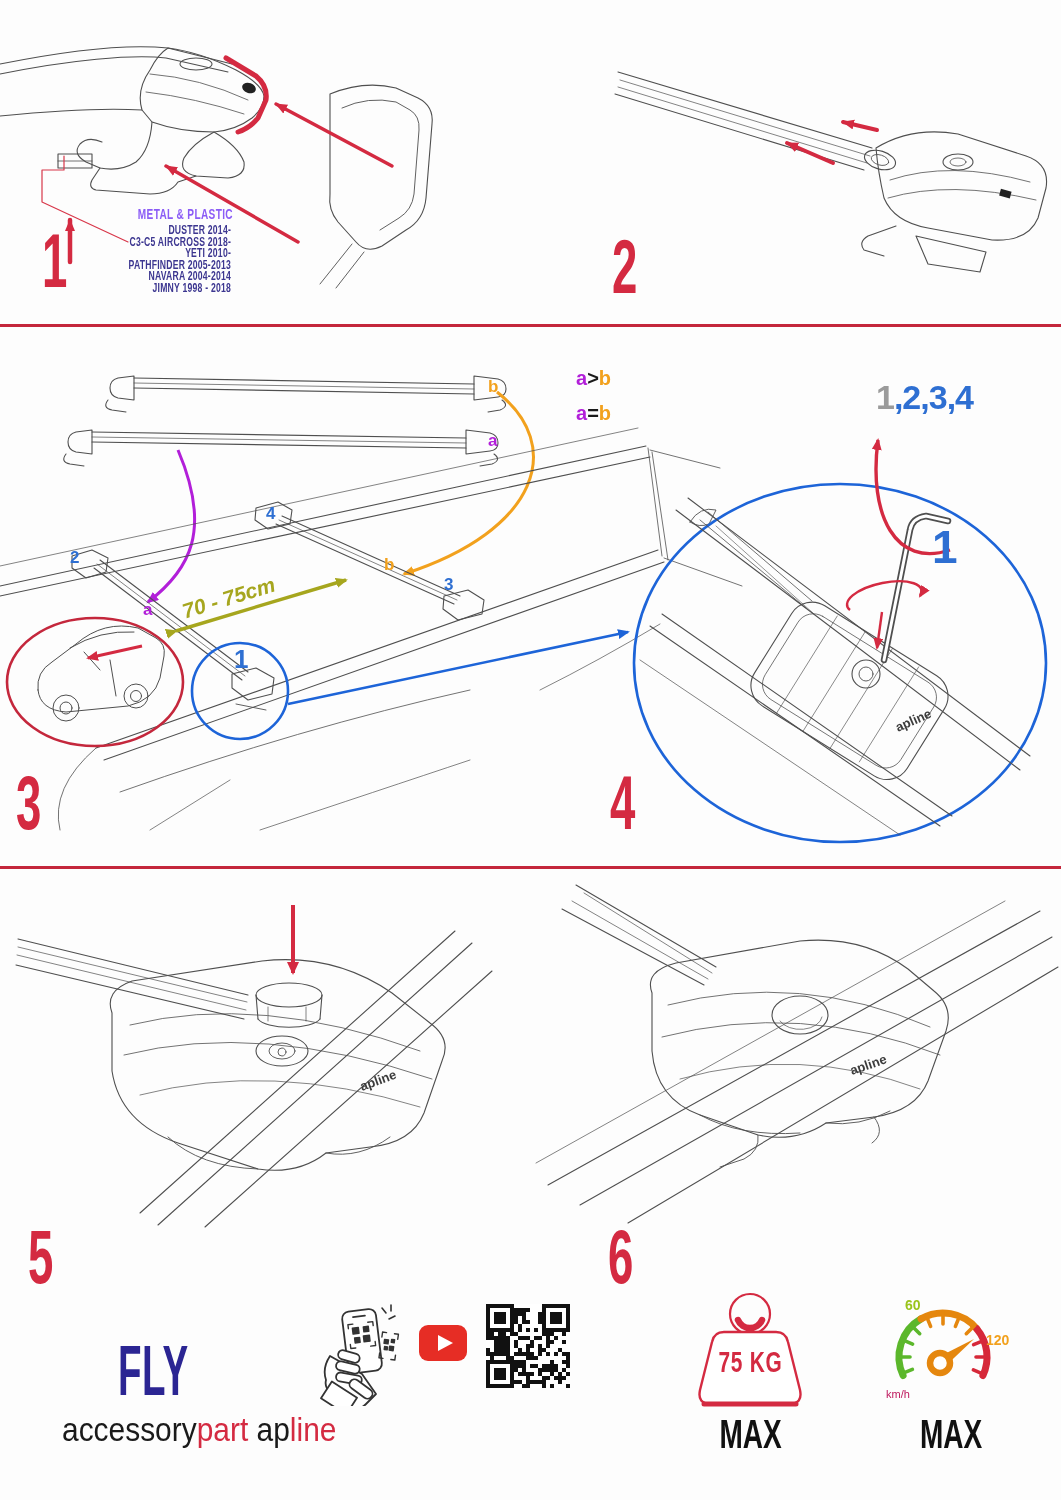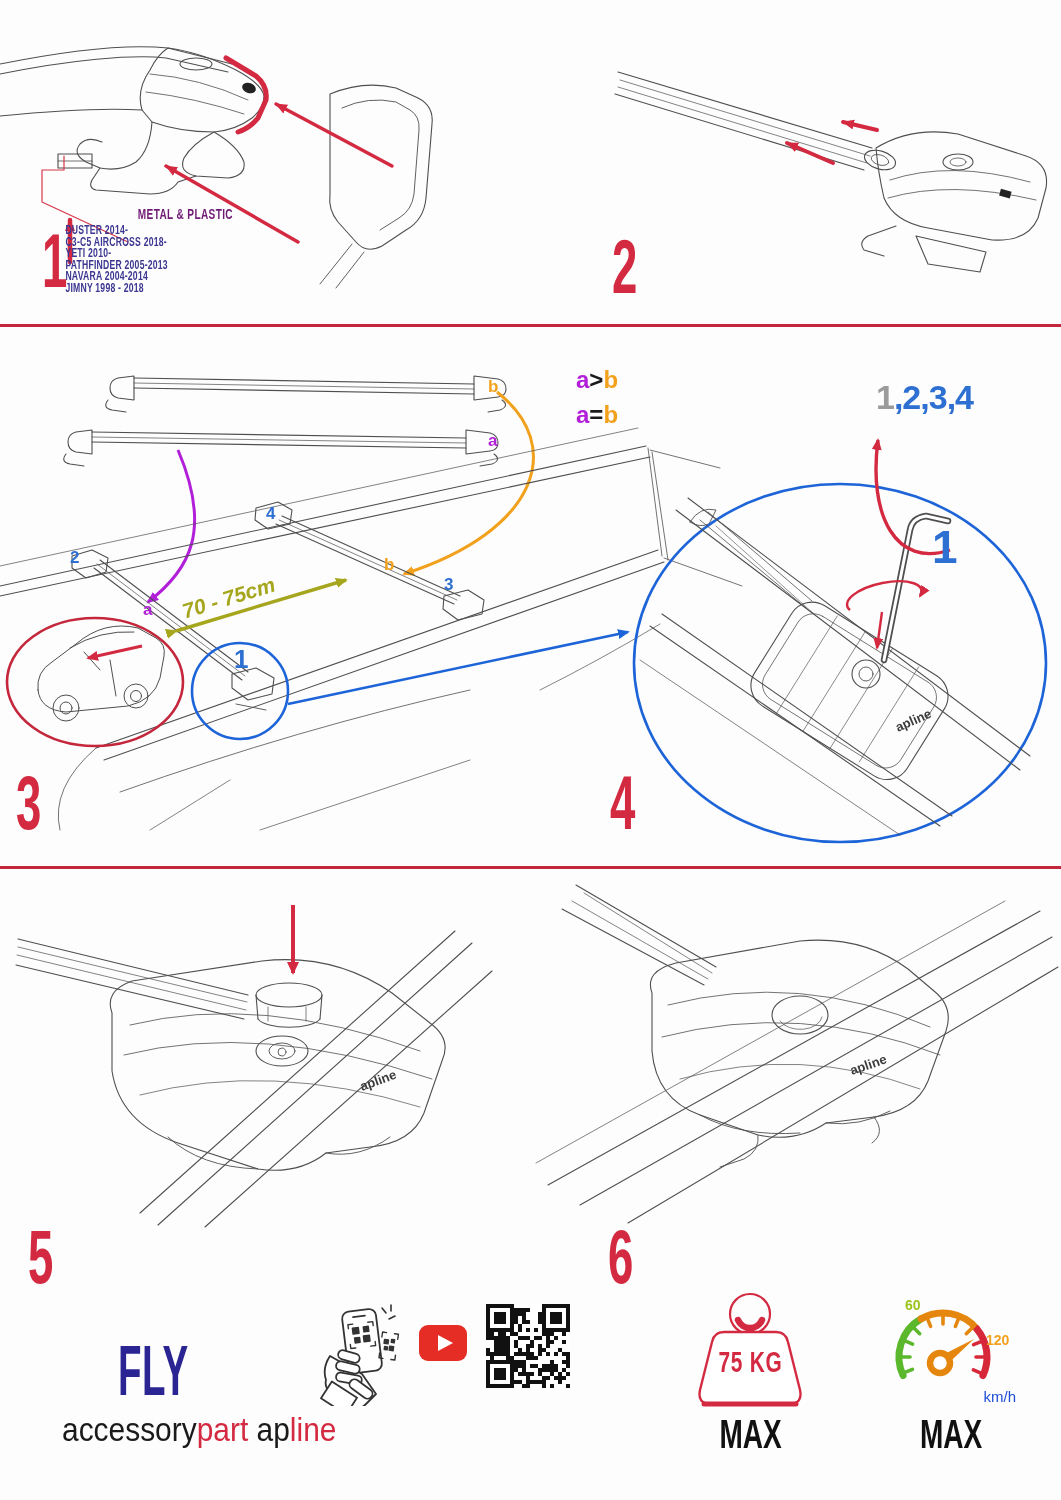--- a/index.html
+++ b/index.html
@@ -4,43 +4,43 @@
 <style>
   html,body{margin:0;padding:0;}
   body{width:1061px;height:1500px;position:relative;background:#fdfdfd;
        font-family:"Liberation Sans",sans-serif;overflow:hidden;color:#222;}
   .abs{position:absolute;}
   svg{display:block;}
   .stepnum{font-weight:bold;font-size:76px;line-height:.92;color:#d42a41;
            transform:scaleX(.6);transform-origin:0 0;letter-spacing:-3px;}
   .divider{left:0;width:1061px;height:3px;background:#c4273c;}
   .condR{transform:scaleX(.72);transform-origin:100% 0;display:block;}
-  .metal{font-weight:bold;font-size:14px;color:#701a75;text-align:right;letter-spacing:.5px;}
-  .models{font-size:12px;line-height:11.6px;color:#3c3690;font-weight:bold;text-align:left;letter-spacing:.3px;}
-  .legend{font-weight:bold;font-size:24px;line-height:1;}
+  .metal{font-weight:bold;font-size:14px;color:#8b5cf6;text-align:right;letter-spacing:.5px;}
+  .models{font-size:12px;line-height:11.6px;color:#3c3690;font-weight:bold;text-align:right;letter-spacing:.3px;}
+  .legend{font-weight:bold;font-size:20px;line-height:1;}
   .legend .p{color:#b21fd9;}.legend .o{color:#f2a11d;}.legend .k{color:#1a1a1a;}
   .bluelbl{font-weight:bold;font-size:17px;color:#2e6fd2;line-height:1;}
   .purplelbl{font-weight:bold;font-size:17px;color:#b21fd9;line-height:1;}
   .orangelbl{font-weight:bold;font-size:17px;color:#f2a11d;line-height:1;}
   .seq{font-weight:bold;font-size:34px;line-height:1;letter-spacing:-1px;}
   .seq .first{color:#9b9b9b;}.seq .rest{color:#2e6fd2;}
   .big1{font-weight:bold;font-size:46px;color:#2e6fd2;line-height:1;}
   .circ1{font-weight:bold;font-size:26px;color:#2e6fd2;line-height:1;}
   .dist{font-weight:bold;font-style:italic;font-size:21px;color:#a6a61e;white-space:nowrap;
         transform:rotate(-17deg);transform-origin:0 50%;}
   .fly{font-weight:bold;font-size:70px;line-height:.9;color:#2b2593;
        transform:scaleX(.55);transform-origin:0 0;letter-spacing:1px;}
   .brandline{font-size:34px;line-height:1;white-space:nowrap;
        transform:scaleX(.88);transform-origin:0 0;letter-spacing:0px;color:#1a1a1a;}
   .brandline .red{color:#d42a41;}
   .maxlbl{font-weight:bold;font-size:40px;line-height:1;color:#111;text-align:center;
           transform:scaleX(.7);transform-origin:50% 0;}
   .kg{font-weight:bold;font-size:29px;line-height:1;color:#d42a41;text-align:center;
       transform:scaleX(.72);transform-origin:50% 0;letter-spacing:1px;}
-  .kmh{font-size:15px;line-height:1;color:#1d4ed8;text-align:right;}
+  .kmh{font-size:11px;line-height:1;color:#be185d;text-align:left;}
 </style>
 </head>
 <body>
 
 <svg class="abs" style="left:0;top:30px" width="1061" height="292" viewBox="0 0 1061 292">
   <defs>
     <marker id="mR1" markerUnits="userSpaceOnUse" markerWidth="14" markerHeight="14" refX="11" refY="5" orient="auto">
       <path d="M0,0 L12,5 L0,10 Z" fill="#d42a41"></path>
     </marker>
   </defs>

